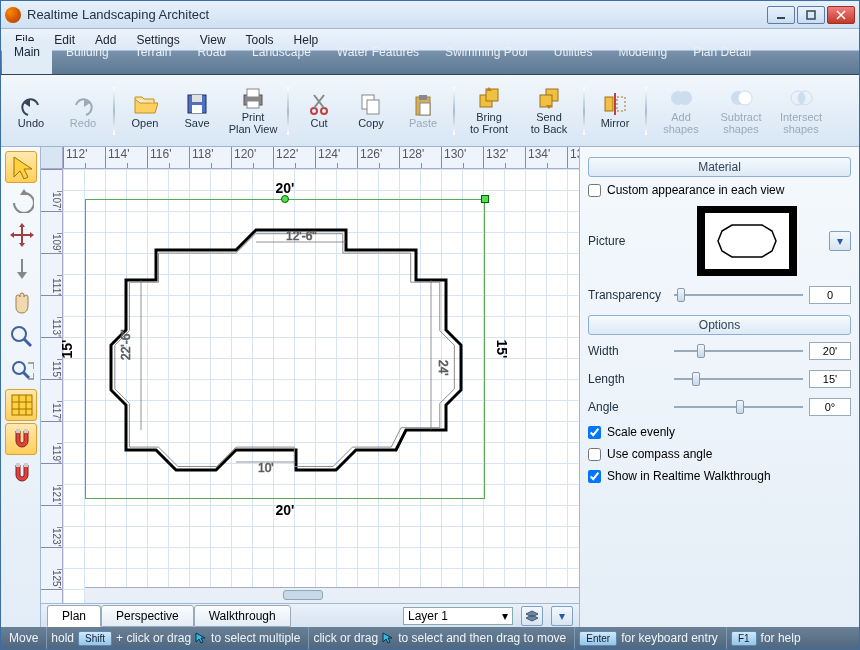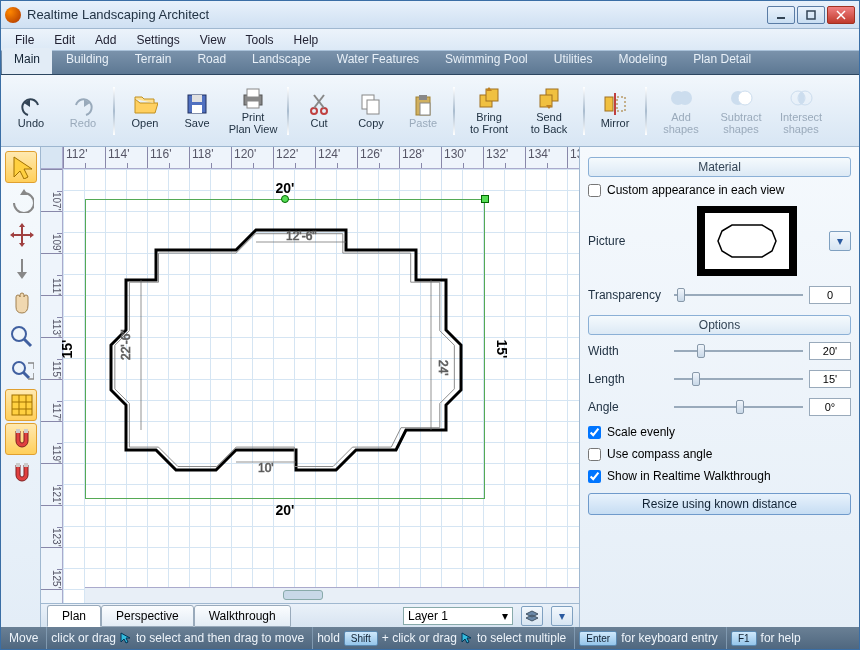--- a/index.html
+++ b/index.html
@@ -10,21 +10,21 @@
 .titlebar .app-icon { width: 16px; height: 16px; background: radial-gradient(circle at 30% 30%, #f80, #a30); border-radius: 50%; margin-right: 6px; }
 .titlebar .title { flex: 1; color: #234; font-size: 13px; }
 .win-btn { width: 28px; height: 18px; margin-left: 2px; border: 1px solid #5a7ca5; background: linear-gradient(#eaf2fb,#c9def2); display:flex; align-items:center; justify-content:center; border-radius:2px; cursor:pointer; }
 .win-btn.close { background: linear-gradient(#f08080,#c0392b); border-color:#a03020; color:#fff; }
 .win-btn svg { width:10px; height:10px; }
 
 .menubar { height: 22px; background: linear-gradient(#ecf3fb,#dce9f6); display: flex; align-items: center; padding: 0 4px; border-bottom: 1px solid #a9c1d9; }
 .menubar .menu-item { padding: 20px 10px; color: #223; cursor: pointer; }
 
 .tabbar { height: 24px; background: linear-gradient(#7a92ab,#5d7893); display: flex; align-items: flex-end; border-bottom: 1px solid #2c4660; }
-.tabbar .tab { padding: 4px 12px 8px; color: #e8f0f8; cursor: pointer; font-size: 12px; border-radius: 3px 3px 0 0; margin: 0 1px; }
+.tabbar .tab { padding: 4px 12px 15px; color: #e8f0f8; cursor: pointer; font-size: 12px; border-radius: 3px 3px 0 0; margin: 0 1px; }
 .tabbar .tab.active { background: #e2ecf6; color: #123; }
 
 .toolbar { height: 72px; background: linear-gradient(#f2f7fc,#d8e6f4); display:flex; align-items:center; padding: 2px 6px; gap: 4px; border-bottom:1px solid #9db6cf; }
 .tool-sep { width:2px; height:48px; background: linear-gradient(#fff,#a9bccf,#fff); margin: 0 2px; }
 .tool-btn { display:flex; flex-direction:column; align-items:center; justify-content:center; width: 48px; height: 50px; border-radius:3px; cursor:pointer; color:#234; }
 .tool-btn.wide { width:56px; }
 .tool-btn.disabled { color:#9aaabb; }
 .tool-btn .ico { width:26px; height:26px; display:flex; align-items:center; justify-content:center; }
 .tool-btn .lbl { font-size:11px; text-align:center; line-height:1.05; margin-top:1px; }
 
@@ -483,45 +483,44 @@
           <span>Scale evenly</span>
         </div>
       <div class="chk">
           <input type="checkbox" style="">
           <span>Use compass angle</span>
         </div>
       <div class="chk">
           <input type="checkbox" checked="" style="">
           <span>Show in Realtime Walkthrough</span>
         </div>
-      <div class="big-btn">Resize using known distance</div>
     </div>
   </div>
 
   <div class="statusbar">
     <div class="seg">
         <span>Move</span>
       </div>
-    <div class="seg">
-      <span>click or drag</span>
-      <svg class="tiny-ico" viewBox="0 0 12 12">
-          <path d="M1 1 L1 10 L4 7 L6 11 L8 10 L6 6 L10 6 Z" fill="#3bd" stroke="#035"></path>
-        </svg>
-      <span>to select and then drag to move</span>
-    </div>
     <div class="seg">
       <span>hold</span>
       <span class="key">Shift</span>
       <span>+ click or drag</span>
       <svg class="tiny-ico" viewBox="0 0 12 12">
           <path d="M1 1 L1 10 L4 7 L6 11 L8 10 L6 6 L10 6 Z" fill="#3bd" stroke="#035"></path>
         </svg>
       <span>to select multiple</span>
     </div>
     <div class="seg">
+      <span>click or drag</span>
+      <svg class="tiny-ico" viewBox="0 0 12 12">
+          <path d="M1 1 L1 10 L4 7 L6 11 L8 10 L6 6 L10 6 Z" fill="#3bd" stroke="#035"></path>
+        </svg>
+      <span>to select and then drag to move</span>
+    </div>
+    <div class="seg">
       <span class="key">Enter</span>
       <span>for keyboard entry</span>
     </div>
     <div class="seg">
       <span class="key">F1</span>
       <span>for help</span>
     </div>
   </div>
 </div>
 

